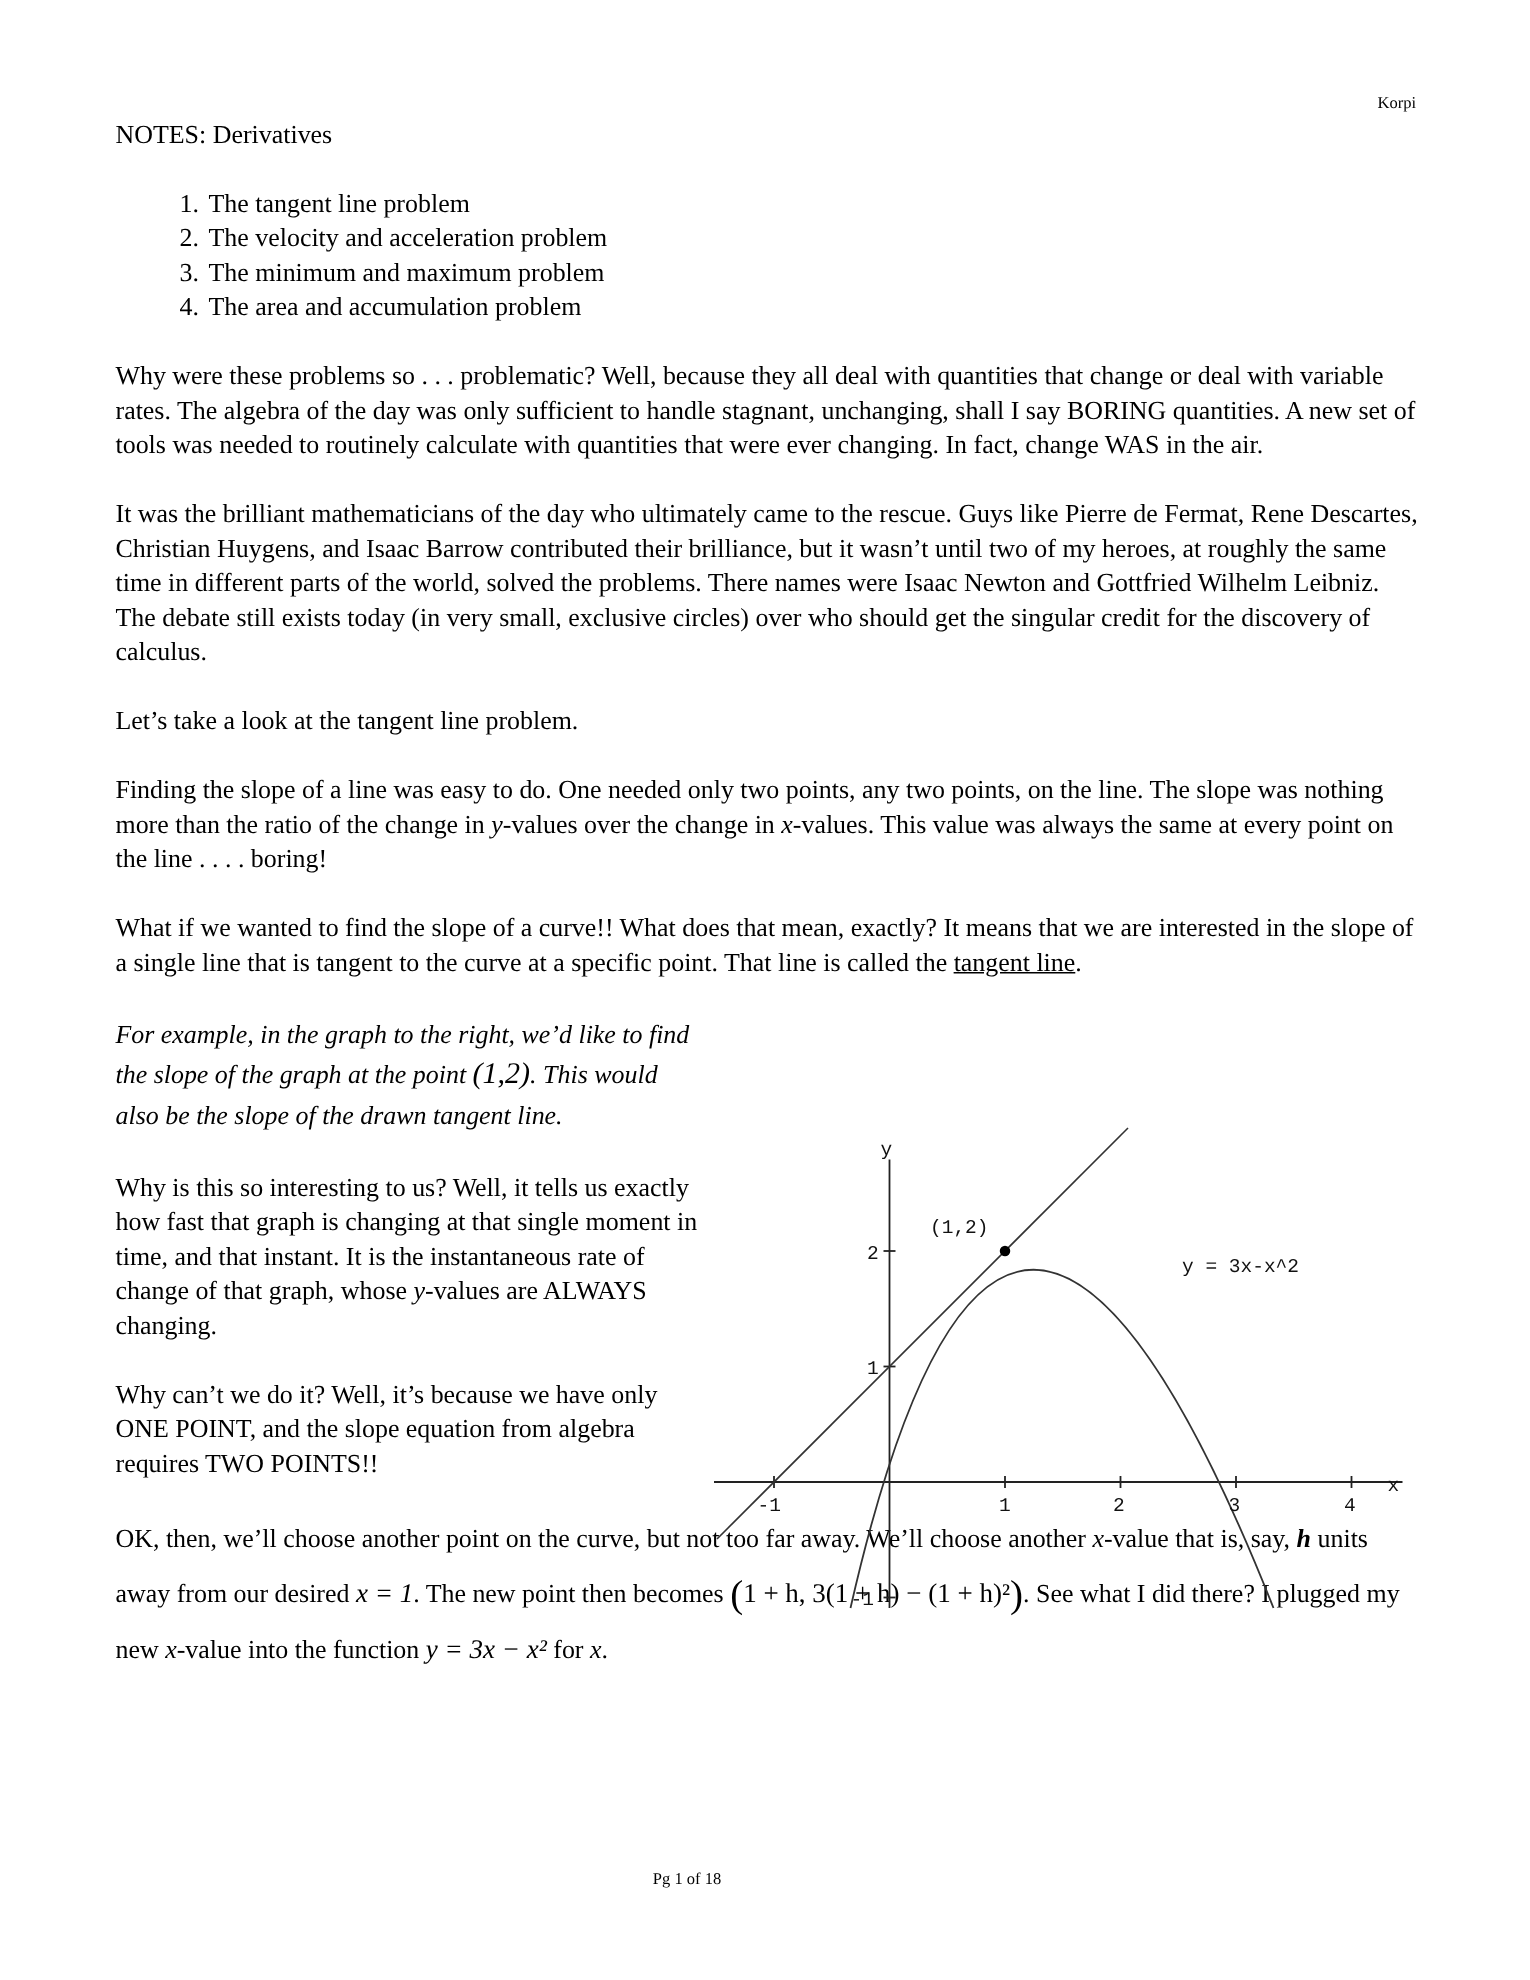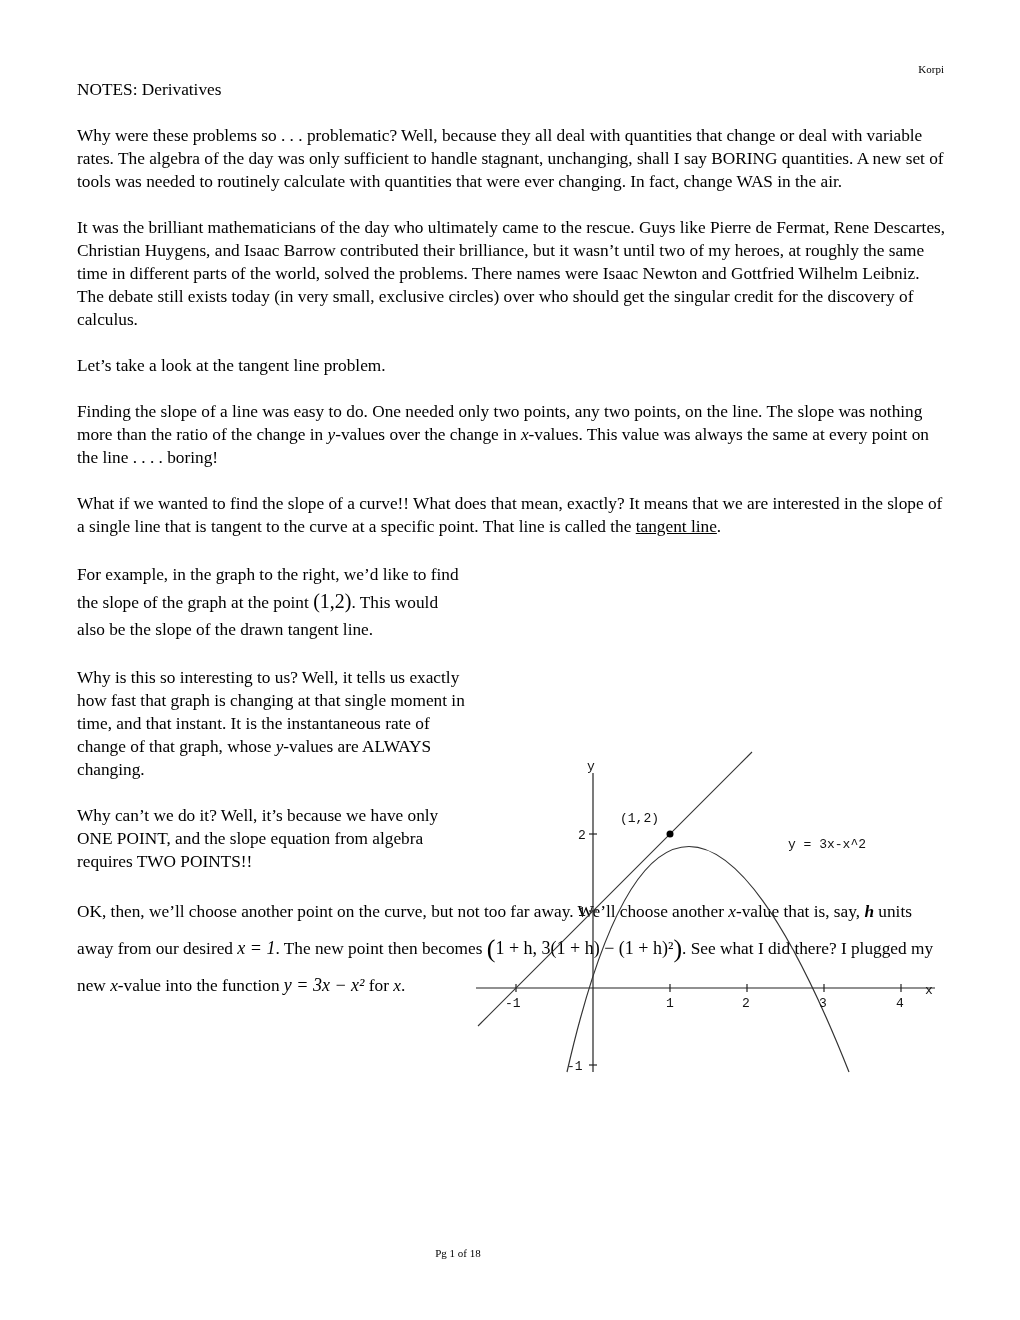--- a/index.html
+++ b/index.html
@@ -14,31 +14,37 @@
   sup { font-size: 10px; line-height: 0; vertical-align: 6px; }
   .u { text-decoration: underline; }
   i.v { font-style: italic; }
   .left-col { width: 390px; }
   .left-col p { margin-bottom: 23px; }
   .math { font-size: 18px; white-space: nowrap; }
   .paren-big { font-size: 26px; vertical-align: -3px; line-height: 0; }
   .graph { position: absolute; left: 470px; top: 740px; width: 480px; height: 340px; }
   .graph svg text { font-family: "Liberation Mono", "DejaVu Sans Mono", monospace; font-size: 13px; fill: #111; }
   .footer { position: absolute; top: 1247px; left: 0; width: 916px; text-align: center; font-size: 11px; }
-  .pt1 { line-height: 28px; }
+  .pt1 { line-height: 28px; font-style: italic; }
   .last-para { line-height: 36px; }
 </style>
 </head>
 <body>
 
 <div class="header-author">Korpi</div>
 
 <div class="page">
   <div class="title">NOTES:  Derivatives</div>
 
+  <ol>
+    <li>The tangent line problem</li>
+    <li>The velocity and acceleration problem</li>
+    <li>The minimum and maximum problem</li>
+    <li>The area and accumulation problem</li>
+  </ol>
 
   <p>Why were these problems so . . . problematic?  Well, because they all deal with quantities that change or deal with variable rates.  The algebra of the day was only sufficient to handle stagnant, unchanging, shall I say BORING quantities.  A new set of tools was needed to routinely calculate with quantities that were ever changing.  In fact, change WAS in the air.</p>
   <p>It was the brilliant mathematicians of the day who ultimately came to the rescue.  Guys like Pierre de Fermat, Rene Descartes, Christian Huygens, and Isaac Barrow contributed their brilliance, but it wasn’t until two of my heroes, at roughly the same time in different parts of the world, solved the problems.  There names were Isaac Newton and Gottfried Wilhelm Leibniz.  The debate still exists today (in very small, exclusive circles) over who should get the singular credit for the discovery of calculus.</p>
   <p>Let’s take a look at the tangent line problem.</p>
 
   <p><span>Finding the slope of a line was easy to do.  One needed only two points, any two points, on the line.  The slope was nothing more than the ratio of the change in </span><i class="v">y</i><span>-values over the change in </span><i class="v">x</i><span>-values.  This value was always the same at every point on the line . . . . boring!</span></p>
 
   <p><span>What if we wanted to find the slope of a curve!!  What does that mean, exactly?  It means that we are interested in the slope of a single line that is tangent to the curve at a specific point.  That line is called the </span><span class="u">tangent line</span><span>.</span></p>
 
   <div class="left-col">

